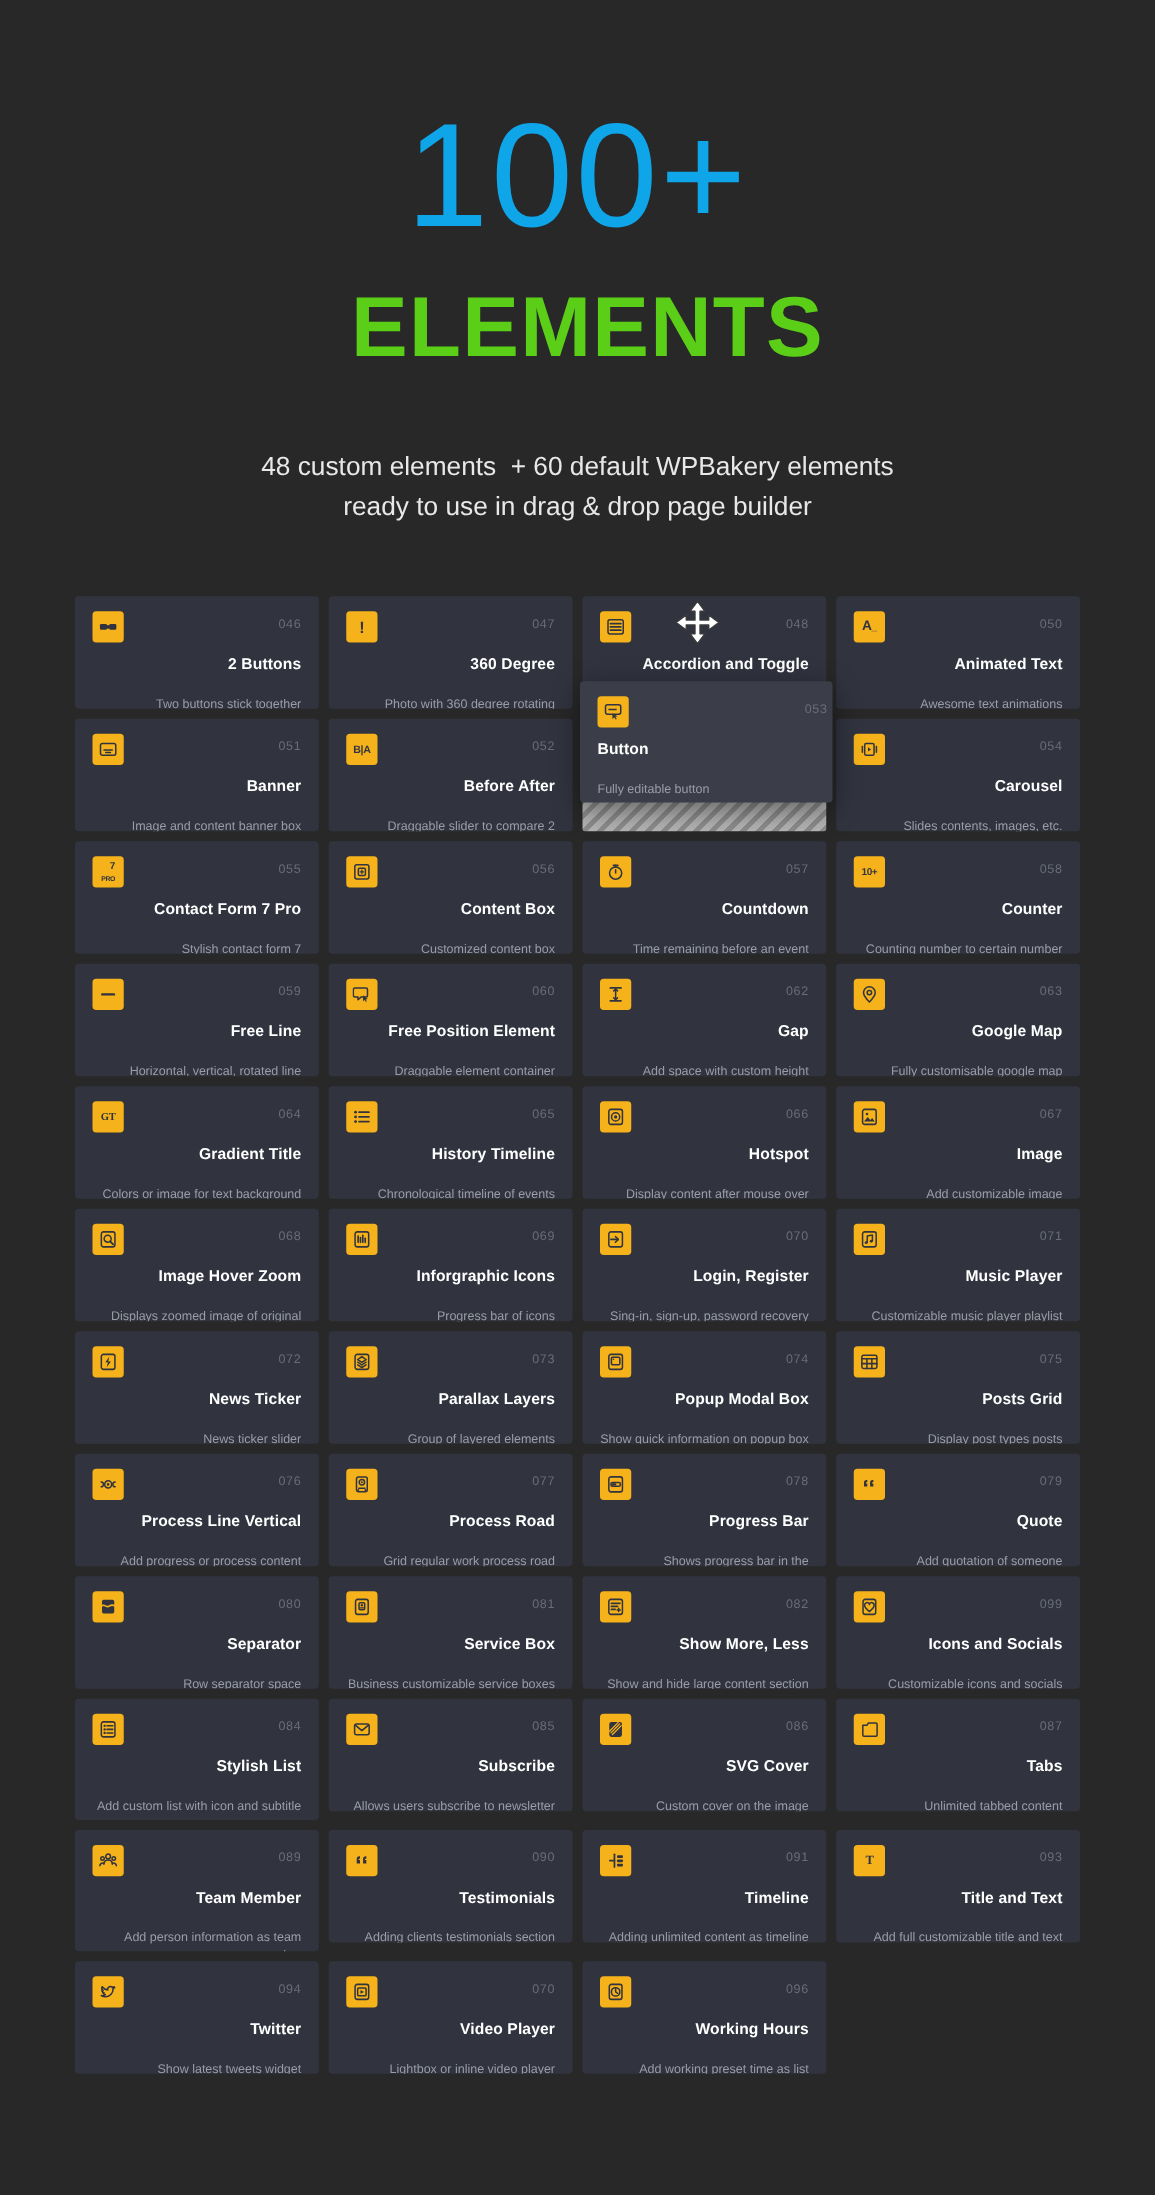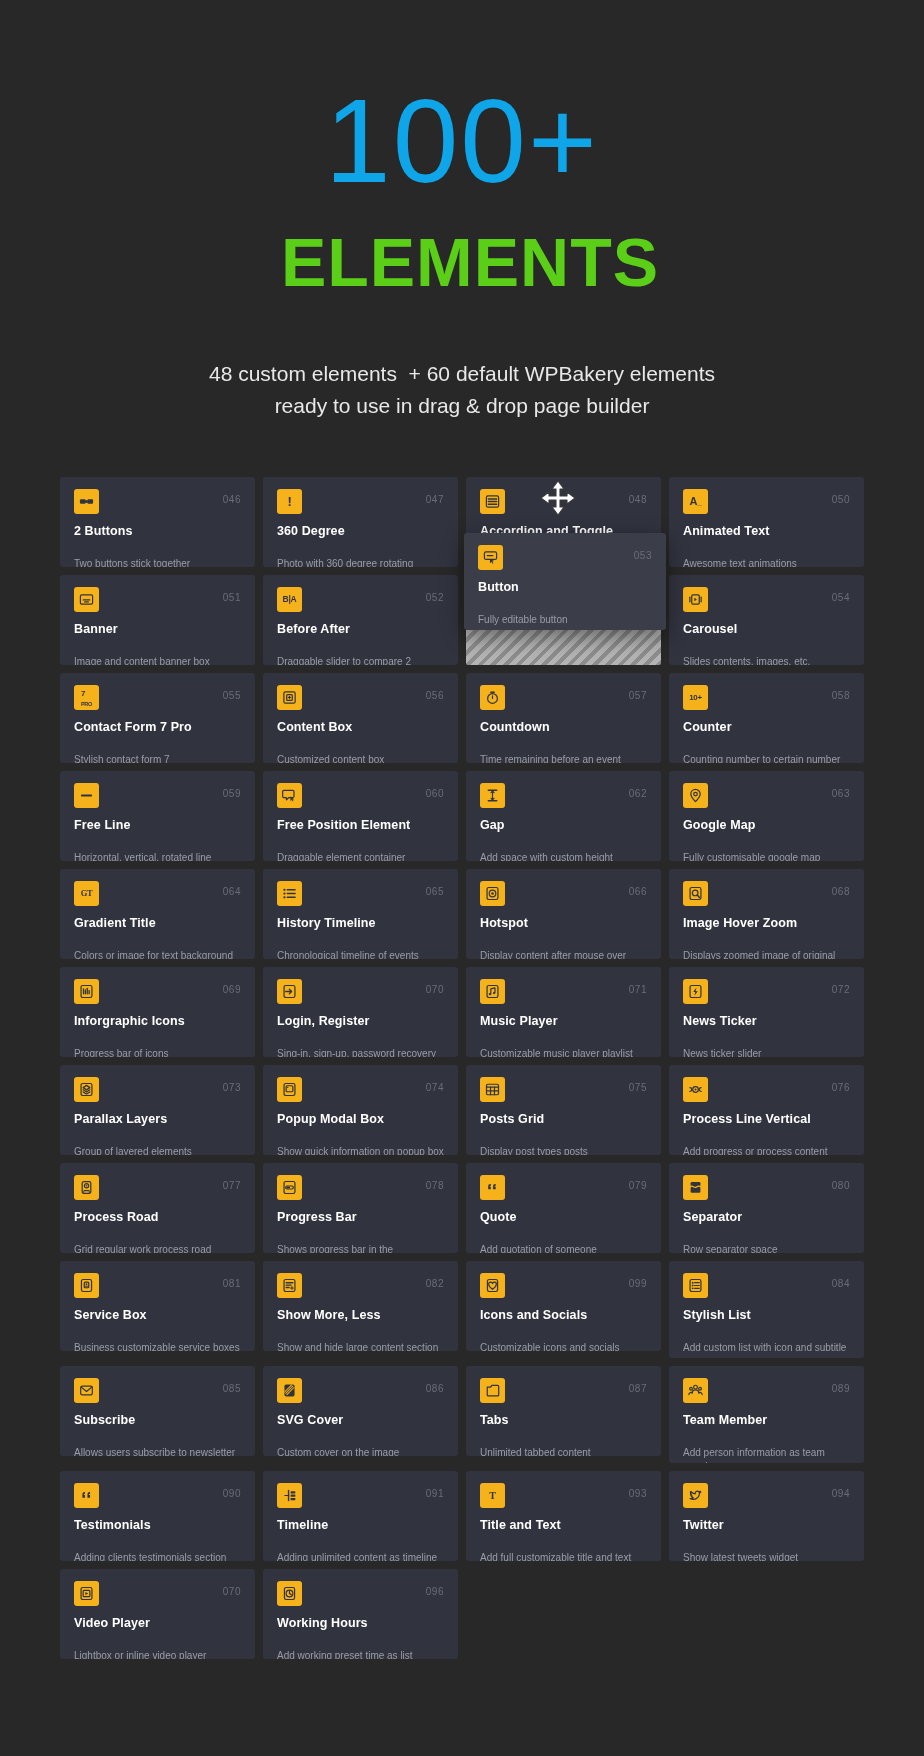--- a/index.html
+++ b/index.html
@@ -49,20 +49,21 @@
   
   .grid-wrap {
     position: relative;
     margin: 55px auto 0 auto;
     width: 804px;
   }
   .grid {
     display: grid;
     grid-template-columns: repeat(4, 1fr);
     gap: 8px;
+    text-align: right;
   }
   .card {
     position: relative;
     background: #31343f;
     border-radius: 3px;
     height: 90px;
     padding: 12px 14px 10px 14px;
     overflow: hidden;
   }
   .card.tall { height: 97px; }
@@ -115,26 +116,26 @@
       #8d8d8d 0px, #8d8d8d 4px,
       #b4b4b4 4px, #b4b4b4 9px
     );
     border-radius: 2px;
   }
 
   
   .drag-ghost {
     position: absolute;
     left: 404px;
-    top: 56px;
+    top: 68px;
     width: 202px;
     height: 97px;
     background: #3b3e49;
     border-radius: 3px;
-    padding: 12px 14px 10px 14px;
+    padding: 12px 4px 10px 14px;
     box-shadow: 0 6px 22px rgba(0,0,0,0.45);
     z-index: 30;
   }
   .move-cursor {
     position: absolute;
     left: 538px;
     top: 478px;
     width: 40px;
     height: 40px;
     z-index: 40;
@@ -383,20 +384,34 @@
               <svg width="15" height="15" viewBox="0 0 16 16" fill="none" stroke="#31343f" stroke-width="1.3" stroke-linecap="round" stroke-linejoin="round">
                 <rect x="2.2" y="1.6" width="11.6" height="12.8" rx="1.8"></rect>
                 <circle cx="8" cy="8" r="3.5"></circle>
                 <circle cx="8" cy="8" r="1.4" fill="#31343f" stroke="none"></circle>
               </svg>
             </span>
             <span class="num">066</span>
           </div>
           <div class="card-title">Hotspot</div>
           <div class="card-desc">Display content after mouse over</div>
+        </div>
+        <div class="card">
+          <div class="card-top">
+            <span class="ico">
+              <svg width="15" height="15" viewBox="0 0 16 16" fill="none" stroke="#31343f" stroke-width="1.3" stroke-linecap="round" stroke-linejoin="round">
+                <rect x="2.2" y="1.6" width="11.6" height="12.8" rx="1.8"></rect>
+                <circle cx="6" cy="5.6" r="1.1" fill="#31343f" stroke="none"></circle>
+                <path d="M3.4 12 L6.6 8.2 L8.8 10.6 L10.4 9 L12.6 12 Z" fill="#31343f" stroke="none"></path>
+              </svg>
+            </span>
+            <span class="num">067</span>
+          </div>
+          <div class="card-title">Image</div>
+          <div class="card-desc">Add customizable image</div>
         </div>
         <div class="card">
           <div class="card-top">
             <span class="ico">
               <svg width="15" height="15" viewBox="0 0 16 16" fill="none" stroke="#31343f" stroke-width="1.3" stroke-linecap="round" stroke-linejoin="round">
                 <rect x="2.2" y="1.6" width="11.6" height="12.8" rx="1.8"></rect>
                 <circle cx="7.6" cy="7.4" r="3"></circle>
                 <line x1="9.8" y1="9.7" x2="12.2" y2="12.2" stroke-width="1.6"></line>
               </svg>
             </span>

